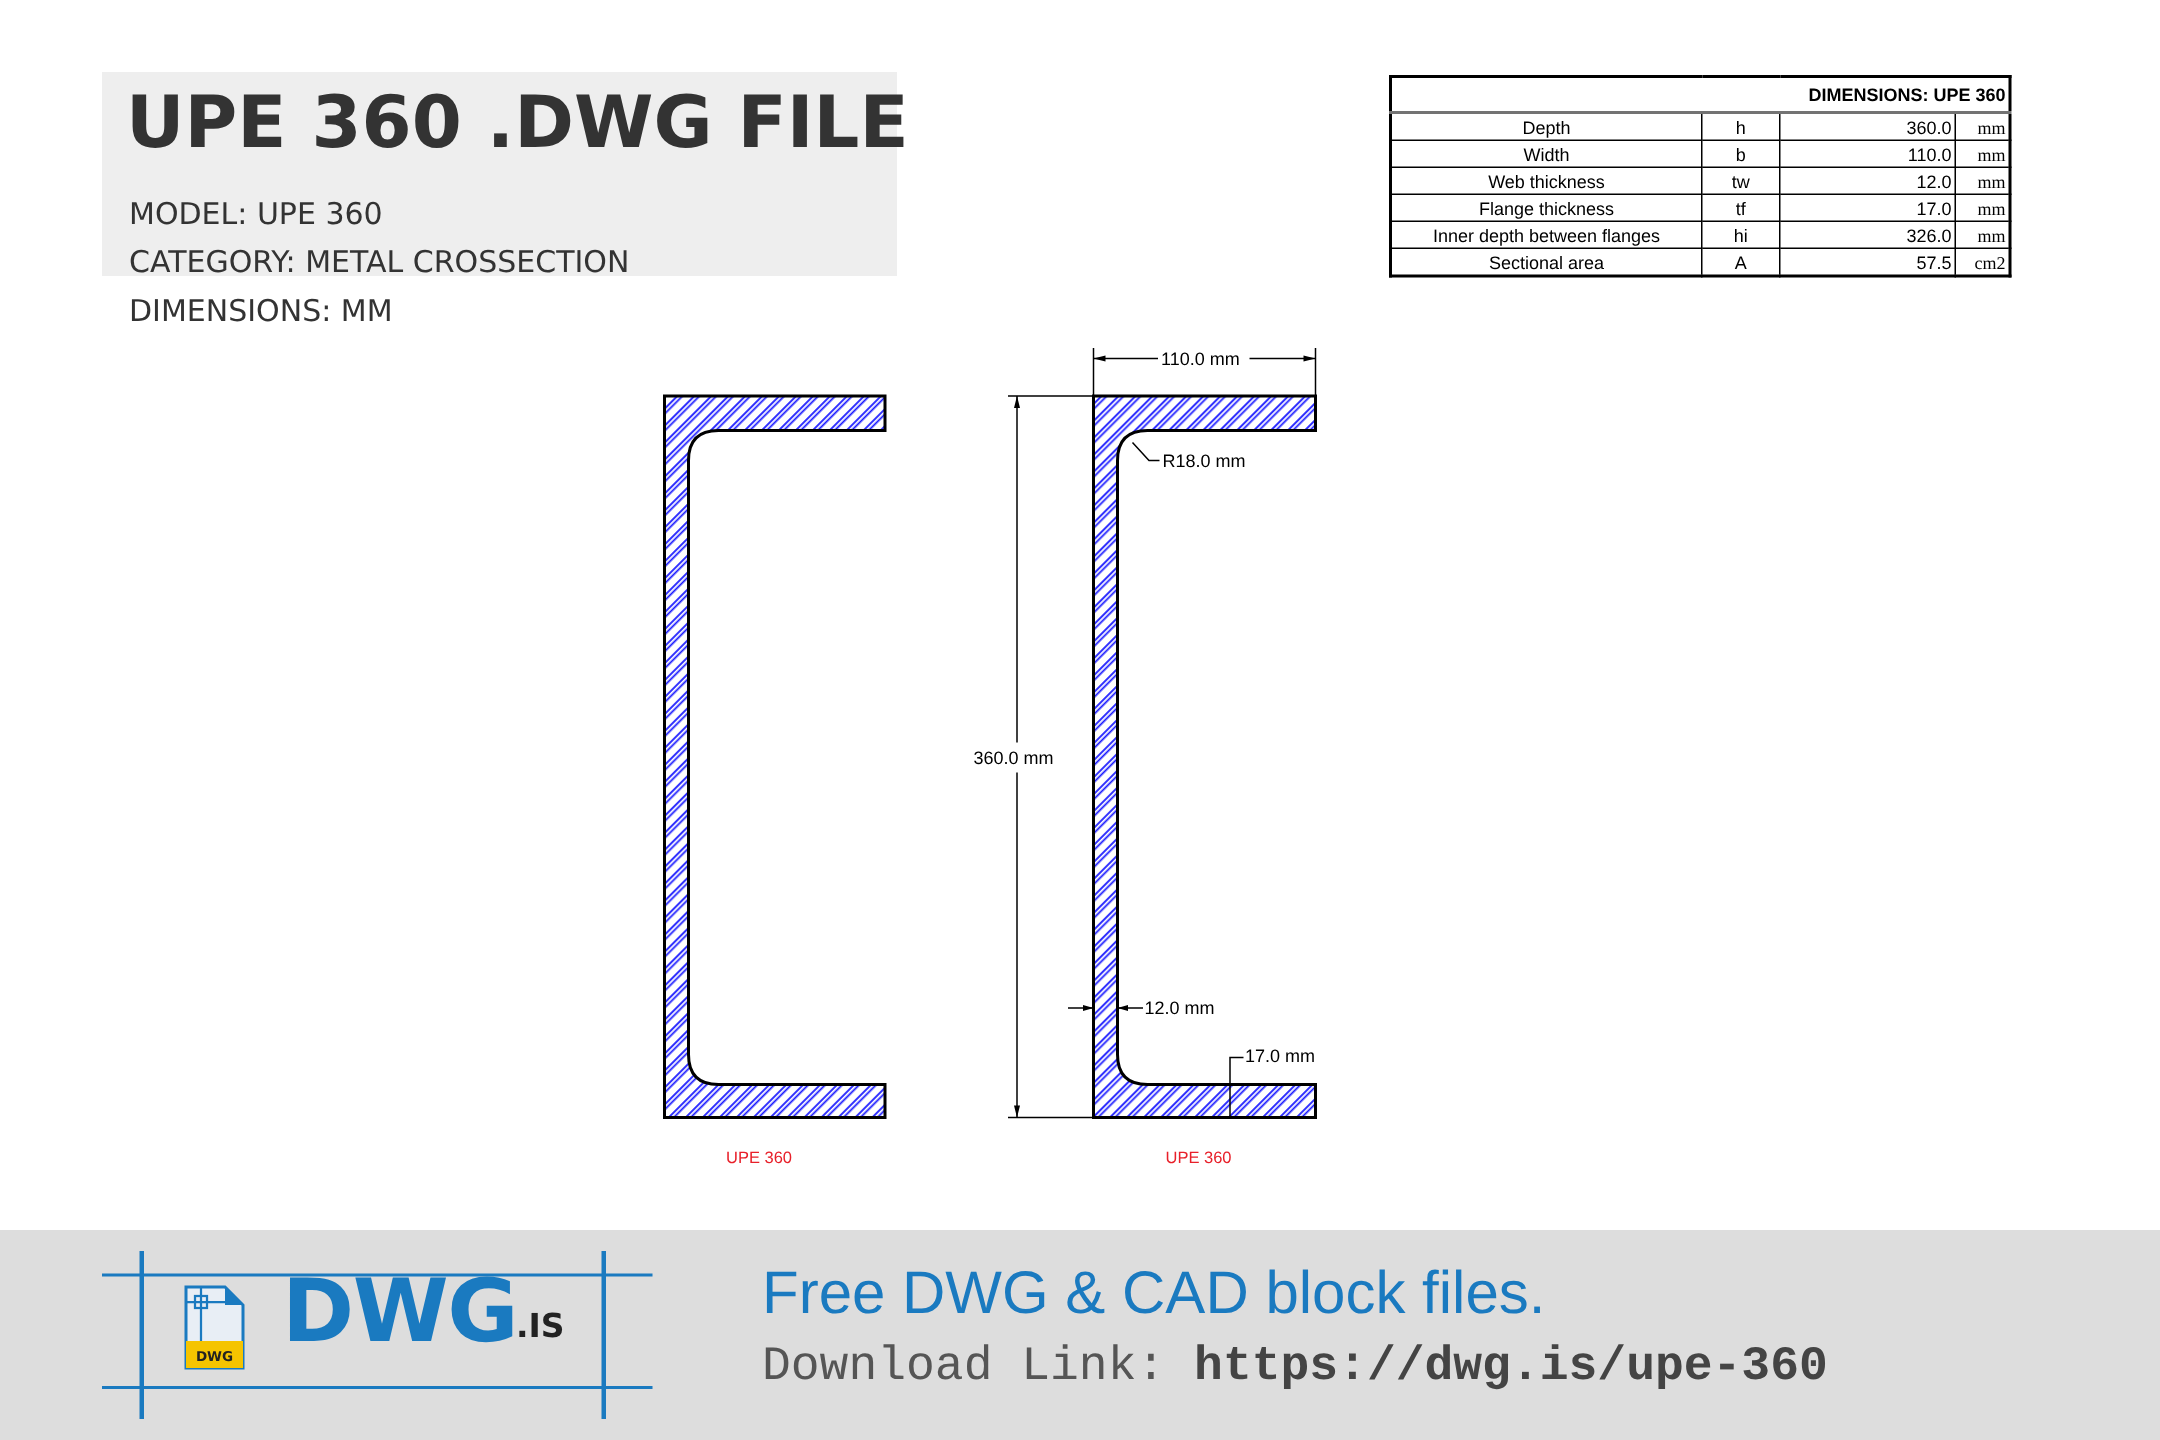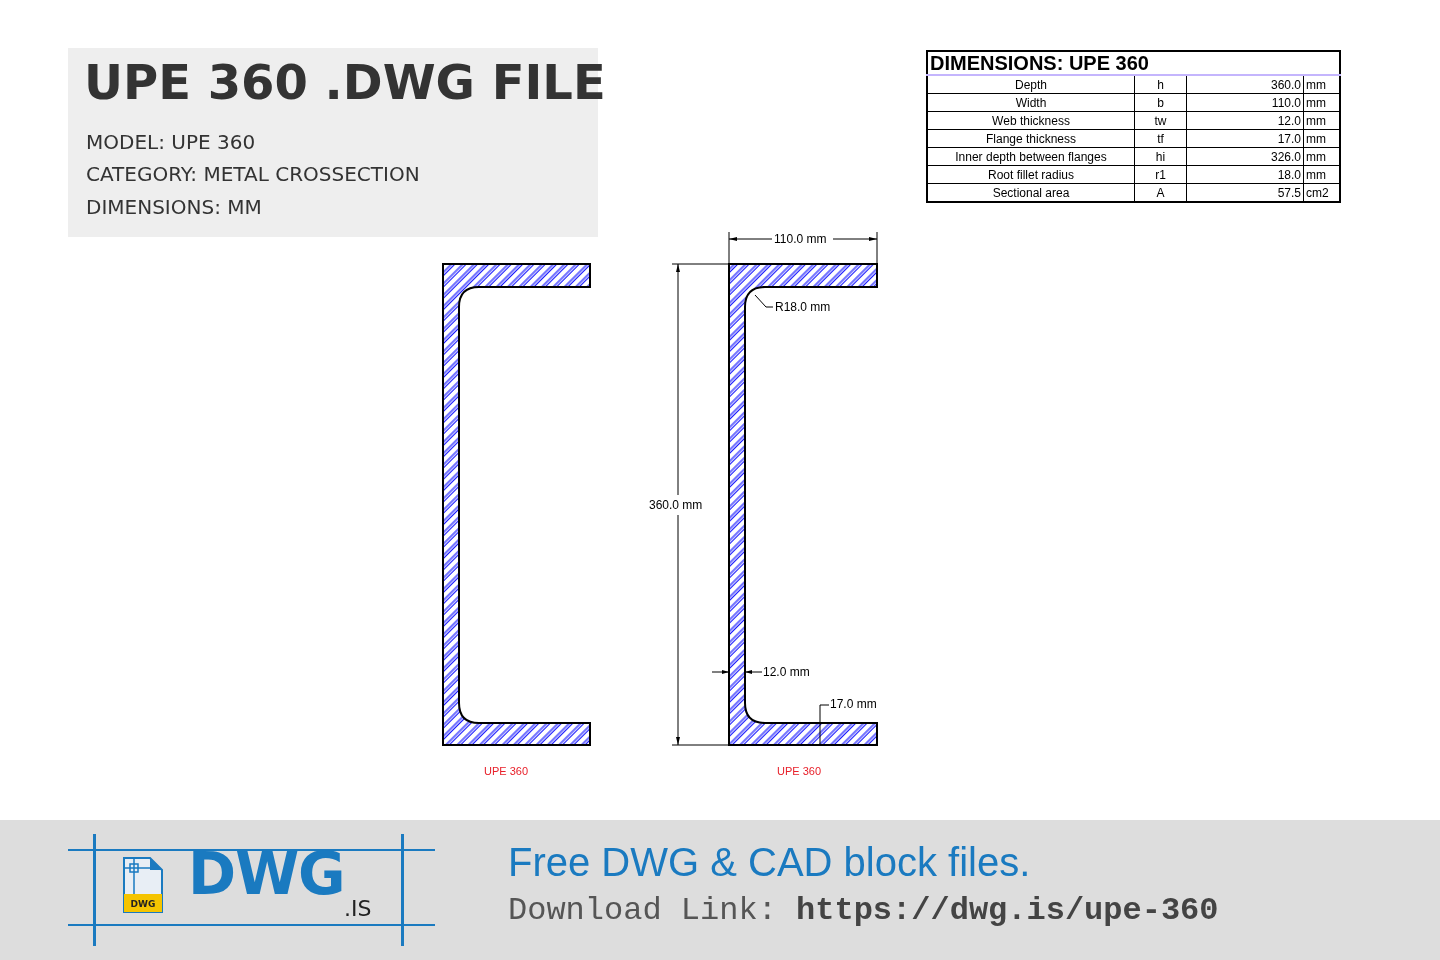--- a/index.html
+++ b/index.html
@@ -1,37 +1,37 @@
 <!DOCTYPE html>
 <html><head>
 <meta charset="utf-8">
 <style>
   html, body { margin:0; padding:0; }
   body { width:1440px; height:960px; position:relative; background:#ffffff; overflow:hidden; font-family:"DejaVu Sans", sans-serif; }
-  .title-box { position:absolute; left:68px; top:48px; width:530px; height:189px; background:#eeeeee; }
+  .title-box { position:absolute; left:68px; top:48px; width:530px; height:136px; background:#eeeeee; }
   .title-main { position:absolute; left:16px; top:6px; font-family:"DejaVu Sans", sans-serif; font-weight:bold; font-size:48px; color:#333333; letter-spacing:0px; white-space:nowrap; }
   .title-line { position:absolute; left:18px; font-family:"DejaVu Sans", sans-serif; font-size:20px; color:#333333; white-space:nowrap; }
   .tl1 { top:82px; } .tl2 { top:114px; } .tl3 { top:147px; }
 
   table.dims { position:absolute; left:926px; top:50px; border-collapse:collapse; font-family:"Liberation Sans", sans-serif; border:2px solid #000; }
   table.dims td, table.dims th { border:1px solid #000; padding:0 2px; height:17px; font-size:12px; line-height:16px; color:#000; }
-  table.dims th { font-size:20px; font-weight:bold; height:22px; text-align:left; border-bottom:2px solid #c4b5fd; }
+  table.dims th { font-size:12px; font-weight:bold; height:22px; text-align:right; border-bottom:2px solid #737373; }
   td.c-label { width:202px; text-align:center; }
   td.c-sym { width:47px; text-align:center; font-size:11px; }
   td.c-val { width:112px; text-align:right; }
-  td.c-unit { width:31px; text-align:left; font-size:11px; }
+  td.c-unit { width:31px; text-align:right; font-size:11px;font-family:Liberation Serif, serif; }
 
   svg.drawing { position:absolute; left:0; top:0; }
   .cad-text { font-family:"Liberation Sans", sans-serif; font-size:12px; fill:#000; }
   .cad-label { font-family:"Liberation Sans", sans-serif; font-size:11px; fill:#e8202a; }
 
   .footer { position:absolute; left:0; top:820px; width:1440px; height:140px; background:#dddddd; }
   .logo-line { position:absolute; background:#1a7ac0; }
   .logo-text { position:absolute; left:188px; top:20px; font-family:"DejaVu Sans", sans-serif; font-weight:bold; font-size:58px; color:#1a7ac0; letter-spacing:-1px; white-space:nowrap; }
-  .logo-is { position:absolute; left:344px; top:76px; font-family:"DejaVu Sans", sans-serif; font-size:22px; font-weight:normal; color:#222; }
+  .logo-is { position:absolute; left:344px; top:52px; font-family:"DejaVu Sans", sans-serif; font-size:22px; font-weight:bold; color:#222; }
   .tagline { position:absolute; left:508px; top:20px; font-family:Liberation Sans, sans-serif; font-size:40px; color:#1a7ac0; white-space:nowrap; }
   .download { position:absolute; left:508px; top:72px; font-family:Liberation Mono, monospace; font-size:32px; color:#555555; white-space:nowrap; }
   .download b { color:#444444; }
 </style>
 </head>
 <body>
 
 <div class="title-box">
   <div class="title-main">UPE 360 .DWG FILE</div>
   <div class="title-line tl1">MODEL:  UPE 360</div>
@@ -65,26 +65,20 @@
   <tr>
     <td class="c-label">Flange thickness</td>
     <td class="c-sym">tf</td>
     <td class="c-val">17.0</td>
     <td class="c-unit">mm</td>
   </tr>
   <tr>
     <td class="c-label">Inner depth between flanges</td>
     <td class="c-sym">hi</td>
     <td class="c-val">326.0</td>
-    <td class="c-unit">mm</td>
-  </tr>
-  <tr>
-    <td class="c-label">Root fillet radius</td>
-    <td class="c-sym">r1</td>
-    <td class="c-val">18.0</td>
     <td class="c-unit">mm</td>
   </tr>
   <tr>
     <td class="c-label">Sectional area</td>
     <td class="c-sym">A</td>
     <td class="c-val">57.5</td>
     <td class="c-unit">cm2</td>
   </tr>
 </tbody>
   </table>

